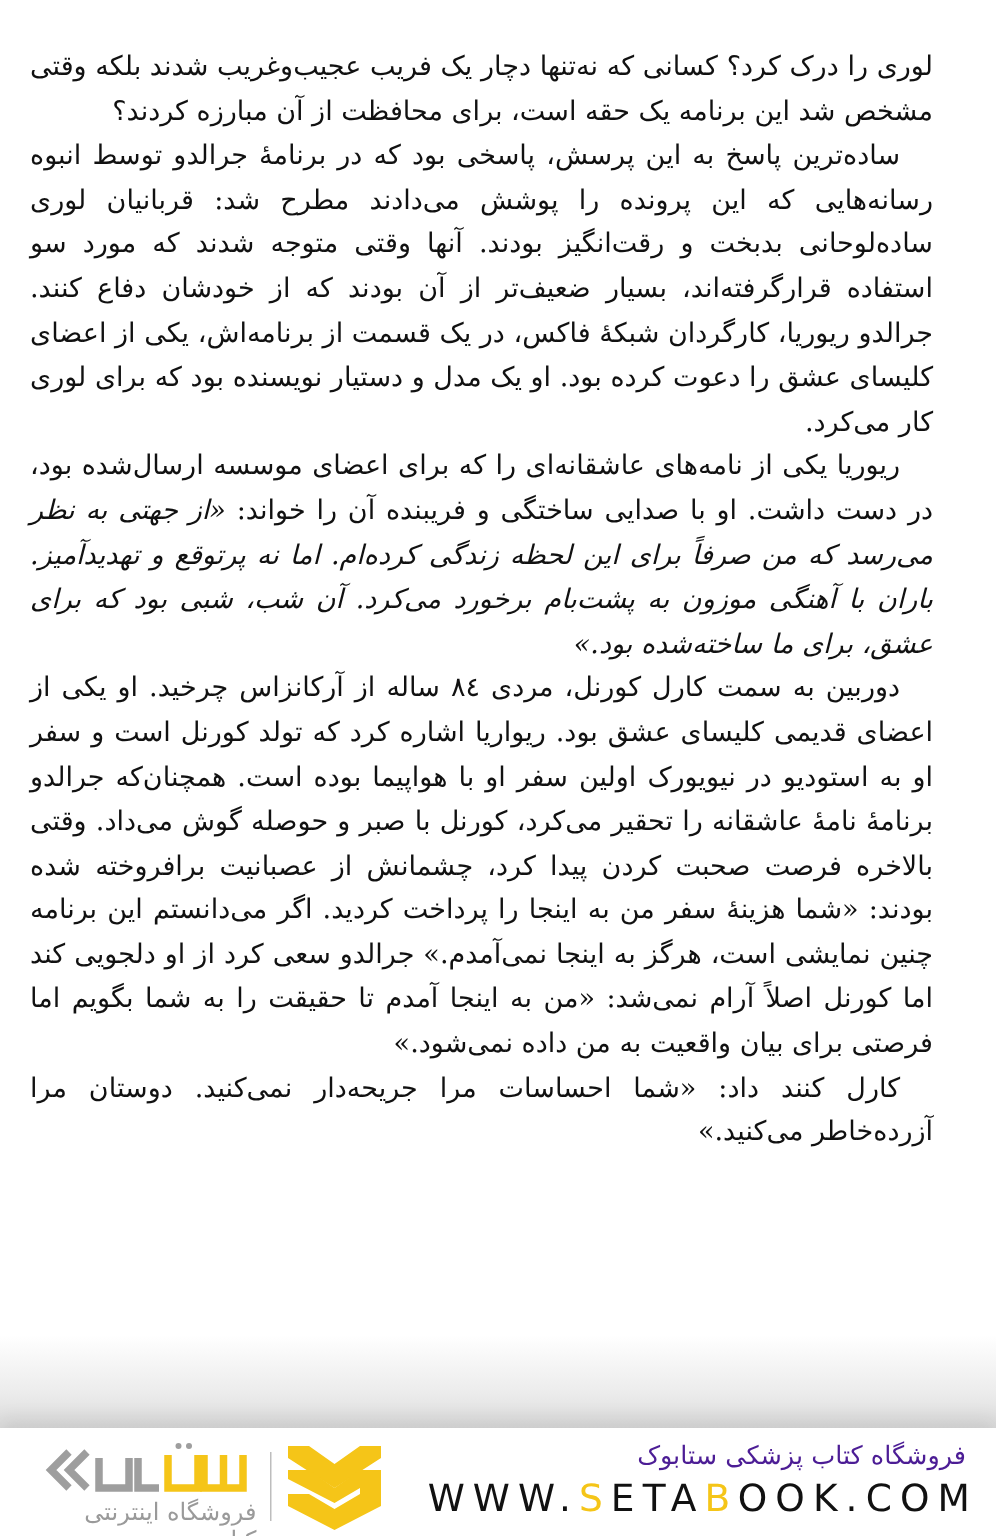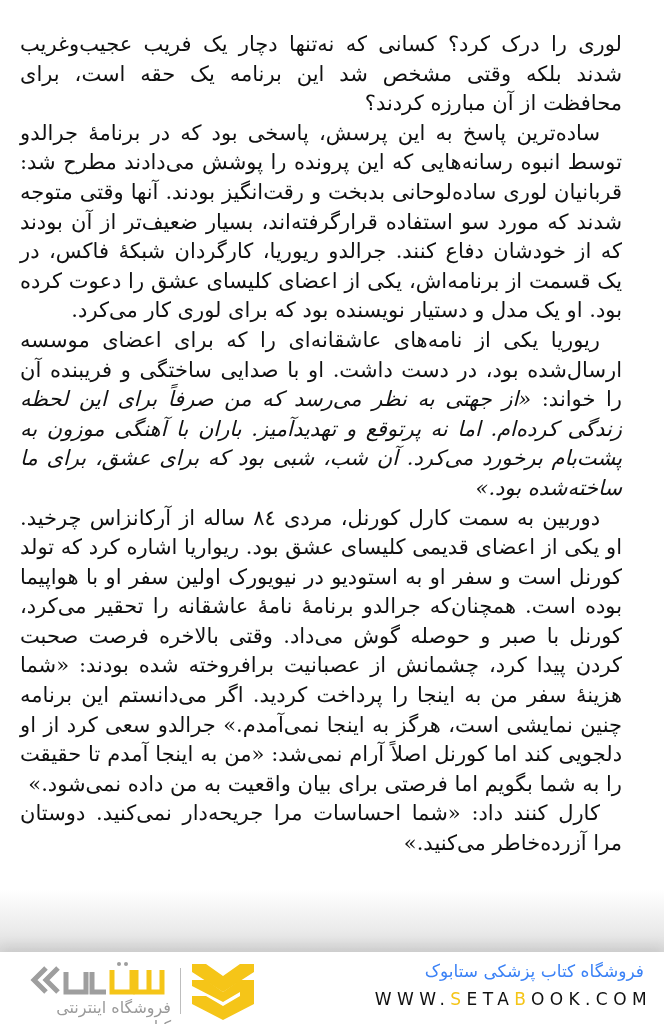--- a/index.html
+++ b/index.html
@@ -25,21 +25,21 @@
       background: #ffffff;
     }
     .text-body {
       direction: rtl;
       text-align: justify;
       text-align-last: right;
       position: absolute;
       top: 30px;
       left: 20px;
       right: 42px;
-      font-size: 21px;
+      font-size: 18px;
       line-height: 29.6px;
     }
     .para {
       margin: 0;
       padding: 0;
     }
     .para.indent {
       text-indent: 22px;
     }
     .para .quote {
@@ -66,28 +66,28 @@
     .brand-right {
       position: absolute;
       right: 12px;
       top: 8px;
       text-align: right;
     }
     .store-name {
       direction: rtl;
       font-family: "DejaVu Sans", "Liberation Sans", sans-serif;
       font-size: 17px;
-      color: #3b82f6;
+      color: #4c1d95;
       font-weight: 500;
       line-height: 22px;
       margin-right: 8px;
     }
     .store-url {
       font-family: "DejaVu Sans", "Liberation Sans", sans-serif;
-      font-size: 17px;
+      font-size: 25px;
       letter-spacing: 5.4px;
       color: #111;
       line-height: 30px;
       margin-top: 2px;
       direction: ltr;
     }
     .store-url .hl {
       color: #f5c518;
     }
     .brand-left {

